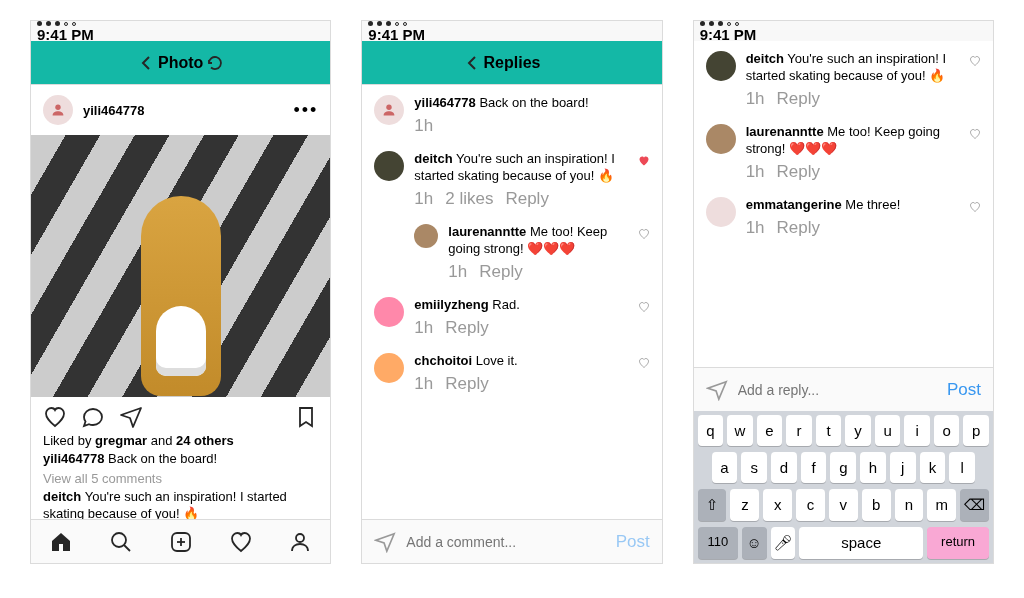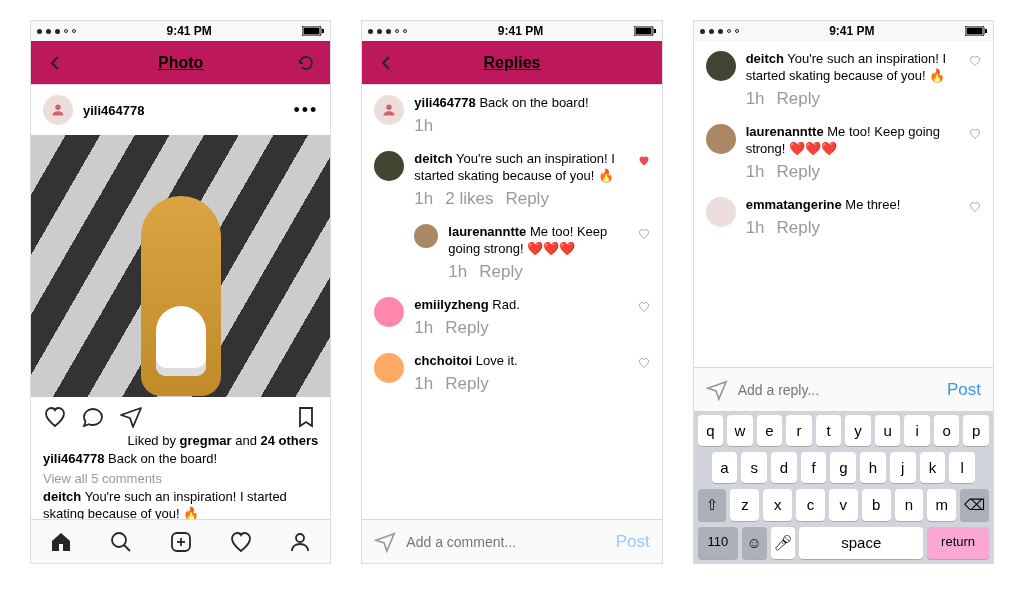--- a/index.html
+++ b/index.html
@@ -1,39 +1,39 @@
 <!DOCTYPE html>
 <html><head>
 <meta charset="utf-8">
 <style>
   * { box-sizing: border-box; margin: 0; padding: 0; font-family: -apple-system, BlinkMacSystemFont, "Helvetica Neue", Arial, sans-serif; }
   body { background: #fff; display: flex; gap: 30px; padding: 20px 30px; justify-content: center; align-items: flex-start; }
   .phone { width: 305px; height: 544px; border: 1px solid #dbdbdb; background: #fff; display: flex; flex-direction: column; position: relative; }
-  .statusbar { height: 20px; background: #f8f8f8; display: flex; align-items: center; justify-content: space-between; padding: 0 6px; font-size: 12px; }
+  .statusbar { height: 20px; background: #f8f8f8; display: flex; justify-content: space-between; padding: 0 6px; font-size: 15px; flex-direction: column; }
   .status-left { display: flex; align-items: center; gap: 4px; }
   .dot { width: 5px; height: 5px; border-radius: 50%; background: #262626; display: inline-block; }
   .dot.hollow { background: transparent; border: 0.7px solid #262626; width: 4px; height: 4px; }
   .status-time { font-weight: 600; }
   .status-right { display: flex; gap: 4px; align-items: center; }
-  .navbar { height: 44px; background: #be185d; border-bottom: 1px solid #dbdbdb; display: flex; align-items: center; justify-content: space-between; padding: 0 12px; text-decoration: underline; }
+  .navbar { height: 44px; background: #14b8a6; border-bottom: 1px solid #dbdbdb; display: flex; align-items: center; justify-content: center; padding: 0 12px; }
   .nav-title { font-weight: 600; font-size: 16px; }
   .nav-btn { width: 24px; height: 24px; display: flex; align-items: center; justify-content: center; }
   .content { flex: 1; overflow: hidden; background: #fff; }
   .post-header { display: flex; align-items: center; justify-content: space-between; padding: 10px 12px; }
   .post-user { display: flex; align-items: center; gap: 10px; }
   .avatar { width: 30px; height: 30px; border-radius: 50%; background: #eee; display: flex; align-items: center; justify-content: center; overflow: hidden; }
   .username { font-size: 13px; font-weight: 600; }
   .more-dots { font-size: 18px; letter-spacing: 2px; }
   .post-img { width: 100%; height: 262px; background: #222; position: relative; overflow: hidden; }
   .skate-img { width:100%; height:100%; background: repeating-linear-gradient(-60deg, #ccc 0 30px, #333 30px 60px); display:flex; align-items:center; justify-content:center; }
   .board { width: 80px; height: 200px; background: linear-gradient(#d9a441, #c28b2a); border-radius: 40px 40px 20px 20px; position: relative; top: 30px; }
   .shoe { width:50px; height:70px; background:#fff; border-radius:25px 25px 10px 10px; position:absolute; bottom:20px; left:15px; box-shadow: inset 0 -8px 0 #ddd; }
   .actions { display: flex; justify-content: space-between; padding: 8px 12px 4px; }
   .actions-left { display: flex; gap: 14px; }
-  .likes-line { padding: 0 12px; font-size: 13px; margin-bottom: 3px; text-align: right; }
+  .likes-line { padding: 0 12px; font-size: 13px; margin-bottom: 3px; }
   .likes-line b { font-weight: 600; }
   .caption-line { padding: 0 12px; font-size: 13px; margin-bottom: 3px; line-height: 1.3; }
   .view-all { padding: 0 12px; font-size: 13px; color: #999; margin-bottom: 3px; }
   .tabbar { height: 44px; border-top: 1px solid #dbdbdb; display: flex; align-items: center; justify-content: space-around; background: #fafafa; }
   .tab-icon { width: 24px; height: 24px; display:flex; align-items:center; justify-content:center; }
   
   .comment-row { display: flex; padding: 10px 12px 4px; gap: 10px; align-items: flex-start; }
   .comment-row.indent { padding-left: 52px; }
   .comment-body { flex: 1; font-size: 13px; line-height: 1.3; }
   .comment-meta { font-size: 17px; color: #999; margin-top: 3px; display:flex; gap:12px; }

